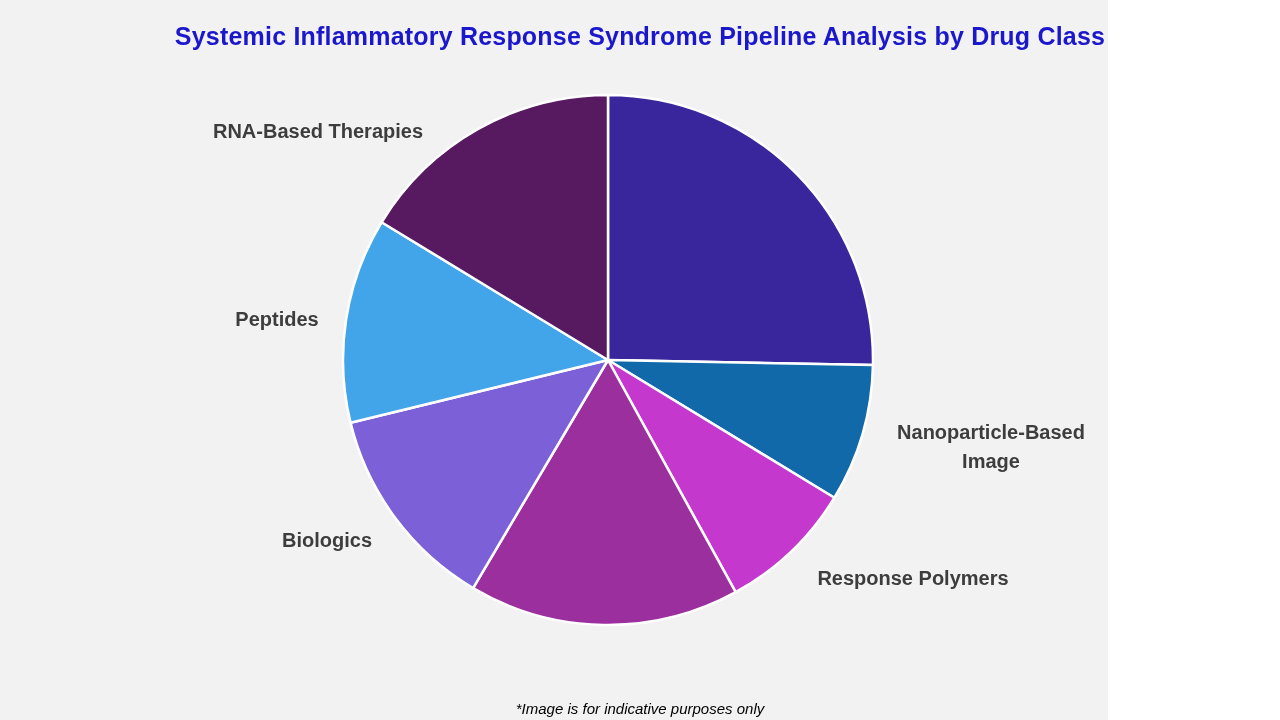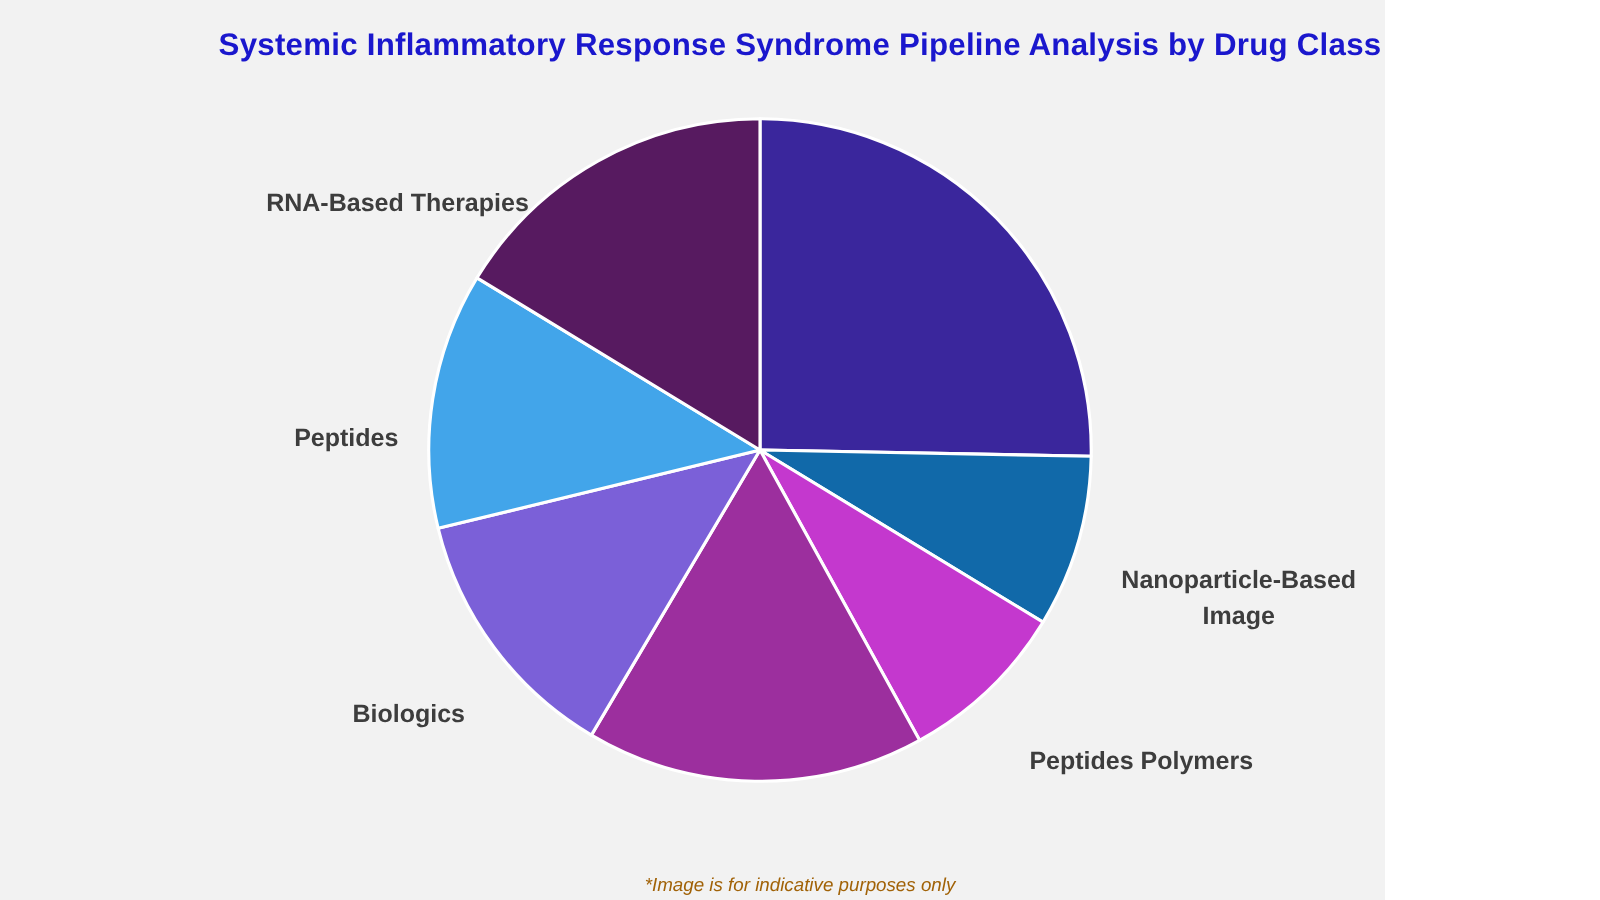--- a/index.html
+++ b/index.html
@@ -34,62 +34,61 @@
   }
   .slice-label {
     position: absolute;
     transform: translate(-50%, -50%);
     font-size: 20px;
     font-weight: 700;
     color: #3d3d3d;
     text-align: center;
     white-space: nowrap;
     line-height: 1.45;
-    margin-top: 32px;
   }
   .slice-label.wrap {
     white-space: normal;
     width: 232px;
   }
   .lbl-0 { left: 931px; top: 154px; }   
   .lbl-1 { left: 991px; top: 447px; }   
   .lbl-2 { left: 913px; top: 578px; }   
   .lbl-3 { left: 598px; top: 656px; }   
   .lbl-4 { left: 327px; top: 540px; text-align: right; }   
   .lbl-5 { left: 277px; top: 319px; }   
   .lbl-6 { left: 318px; top: 131px; }   
   #footnote {
     position: absolute;
     bottom: 3px;
     left: 0;
     width: 1280px;
     text-align: center;
     font-size: 15px;
     font-style: italic;
-    color: #a16207;
+    color: #000000;
   }
 </style>
 </head>
 <body>
 
 <div id="canvas">
 
   <div id="title">Systemic Inflammatory Response Syndrome Pipeline Analysis by Drug Class</div>
 
   <svg id="pie-svg" width="1280" height="720" viewBox="0 0 1280 720">
       <path d="M 608 360 L 608.00 95.00 A 265 265 0 0 1 872.95 364.99 Z" fill="#3a269c" stroke="#ffffff" stroke-width="2.5" stroke-linejoin="round"></path>
       <path d="M 608 360 L 872.95 364.99 A 265 265 0 0 1 834.38 497.75 Z" fill="#1169a9" stroke="#ffffff" stroke-width="2.5" stroke-linejoin="round"></path>
       <path d="M 608 360 L 834.38 497.75 A 265 265 0 0 1 735.66 592.22 Z" fill="#c438ce" stroke="#ffffff" stroke-width="2.5" stroke-linejoin="round"></path>
       <path d="M 608 360 L 735.66 592.22 A 265 265 0 0 1 473.10 588.10 Z" fill="#9c2f9e" stroke="#ffffff" stroke-width="2.5" stroke-linejoin="round"></path>
       <path d="M 608 360 L 473.10 588.10 A 265 265 0 0 1 350.52 422.67 Z" fill="#7b60d8" stroke="#ffffff" stroke-width="2.5" stroke-linejoin="round"></path>
       <path d="M 608 360 L 350.52 422.67 A 265 265 0 0 1 381.62 222.25 Z" fill="#42a5ea" stroke="#ffffff" stroke-width="2.5" stroke-linejoin="round"></path>
       <path d="M 608 360 L 381.62 222.25 A 265 265 0 0 1 608.00 95.00 Z" fill="#571a60" stroke="#ffffff" stroke-width="2.5" stroke-linejoin="round"></path>
     </svg>
 
   <div class="slice-label lbl-1 wrap">Nanoparticle-Based Image</div>
-  <div class="slice-label lbl-2">Peptides Polymers</div>
+  <div class="slice-label lbl-2">Response Polymers</div>
   <div class="slice-label lbl-4">Biologics</div>
   <div class="slice-label lbl-5">Peptides</div>
   <div class="slice-label lbl-6">RNA-Based Therapies</div>
 
   <div id="footnote">*Image is for indicative purposes only</div>
 
 </div>
 
 </body></html>

